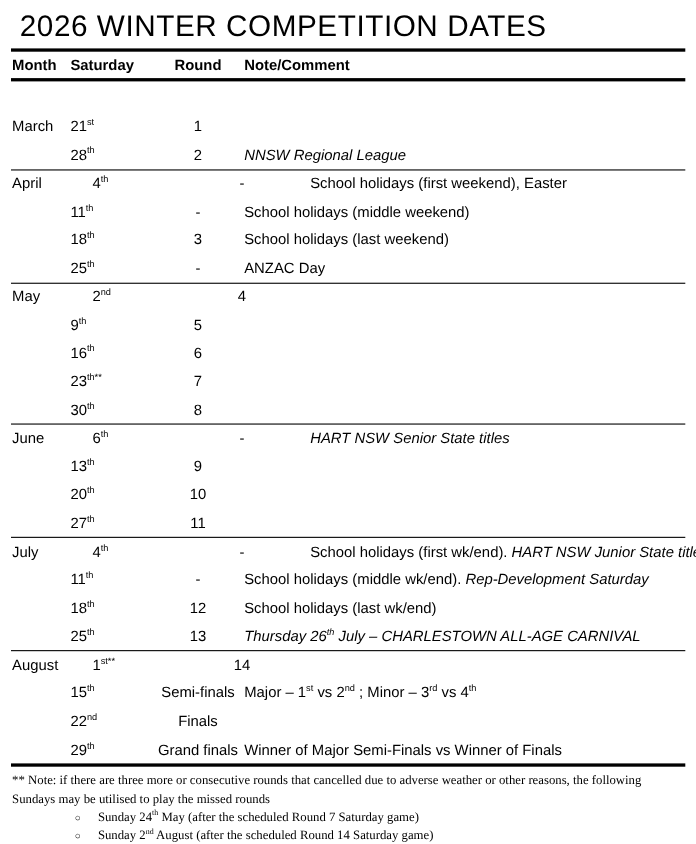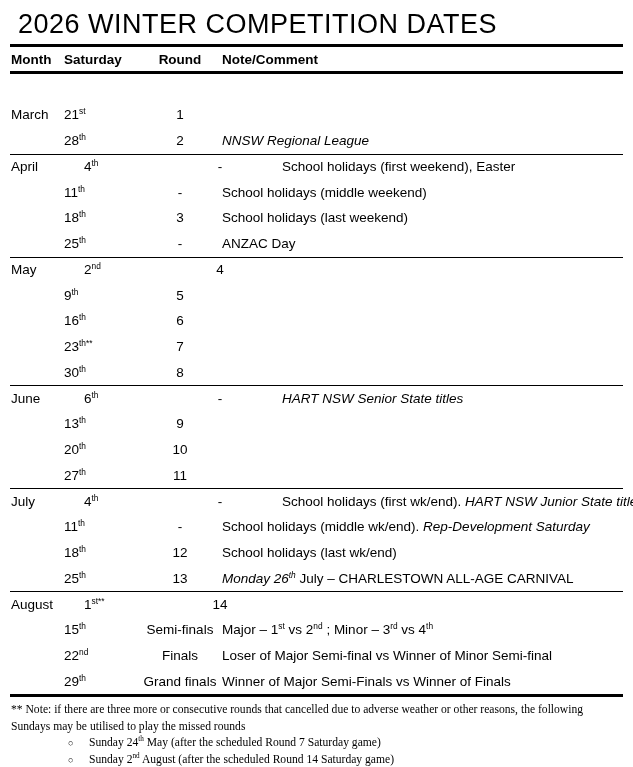--- a/index.html
+++ b/index.html
@@ -196,39 +196,38 @@
         <div class="grid-row row">
           <div class="cell month-cell"></div>
           <div class="cell saturday-cell"><span>18</span><sup>th</sup></div>
           <div class="cell round-cell">12</div>
           <div class="cell note-cell"><span>School holidays (last wk/end)</span></div>
         </div>
         <div class="grid-row row">
           <div class="cell month-cell"></div>
           <div class="cell saturday-cell"><span>25</span><sup>th</sup></div>
           <div class="cell round-cell">13</div>
-          <div class="cell note-cell"><span style="font-style: italic;">Monday 26</span><sup style="font-style: italic;">th</sup><span style=""> July – CHARLESTOWN ALL-AGE CARNIVAL</span></div>
+          <div class="cell note-cell"><span style="font-style: italic;">Thursday 26</span><sup style="font-style: italic;">th</sup><span style="font-style: italic;"> July – CHARLESTOWN ALL-AGE CARNIVAL</span></div>
         </div>
         <div class="grid-row row section-start">
           <div class="cell month-cell">August</div>
           <div class="cell saturday-cell"><span>1</span><sup>st**</sup></div>
           <div class="cell round-cell">14</div>
           <div class="cell note-cell"></div>
         </div>
         <div class="grid-row row">
           <div class="cell month-cell"></div>
           <div class="cell saturday-cell"><span>15</span><sup>th</sup></div>
           <div class="cell round-cell">Semi-finals</div>
           <div class="cell note-cell"><span>Major – 1</span><sup>st</sup><span> vs 2</span><sup>nd</sup><span> ; Minor – 3</span><sup>rd</sup><span> vs 4</span><sup>th</sup></div>
         </div>
         <div class="grid-row row">
           <div class="cell month-cell"></div>
           <div class="cell saturday-cell"><span>22</span><sup>nd</sup></div>
           <div class="cell round-cell">Finals</div>
-          <div class="cell note-cell"><span>Loser of Major Semi-final vs Winner of Minor Semi-final</span></div>
         </div>
         <div class="grid-row row">
           <div class="cell month-cell"></div>
           <div class="cell saturday-cell"><span>29</span><sup>th</sup></div>
           <div class="cell round-cell">Grand finals</div>
           <div class="cell note-cell"><span>Winner of Major Semi-Finals vs Winner of Finals</span></div>
         </div>
       </div>
 
   </div>

